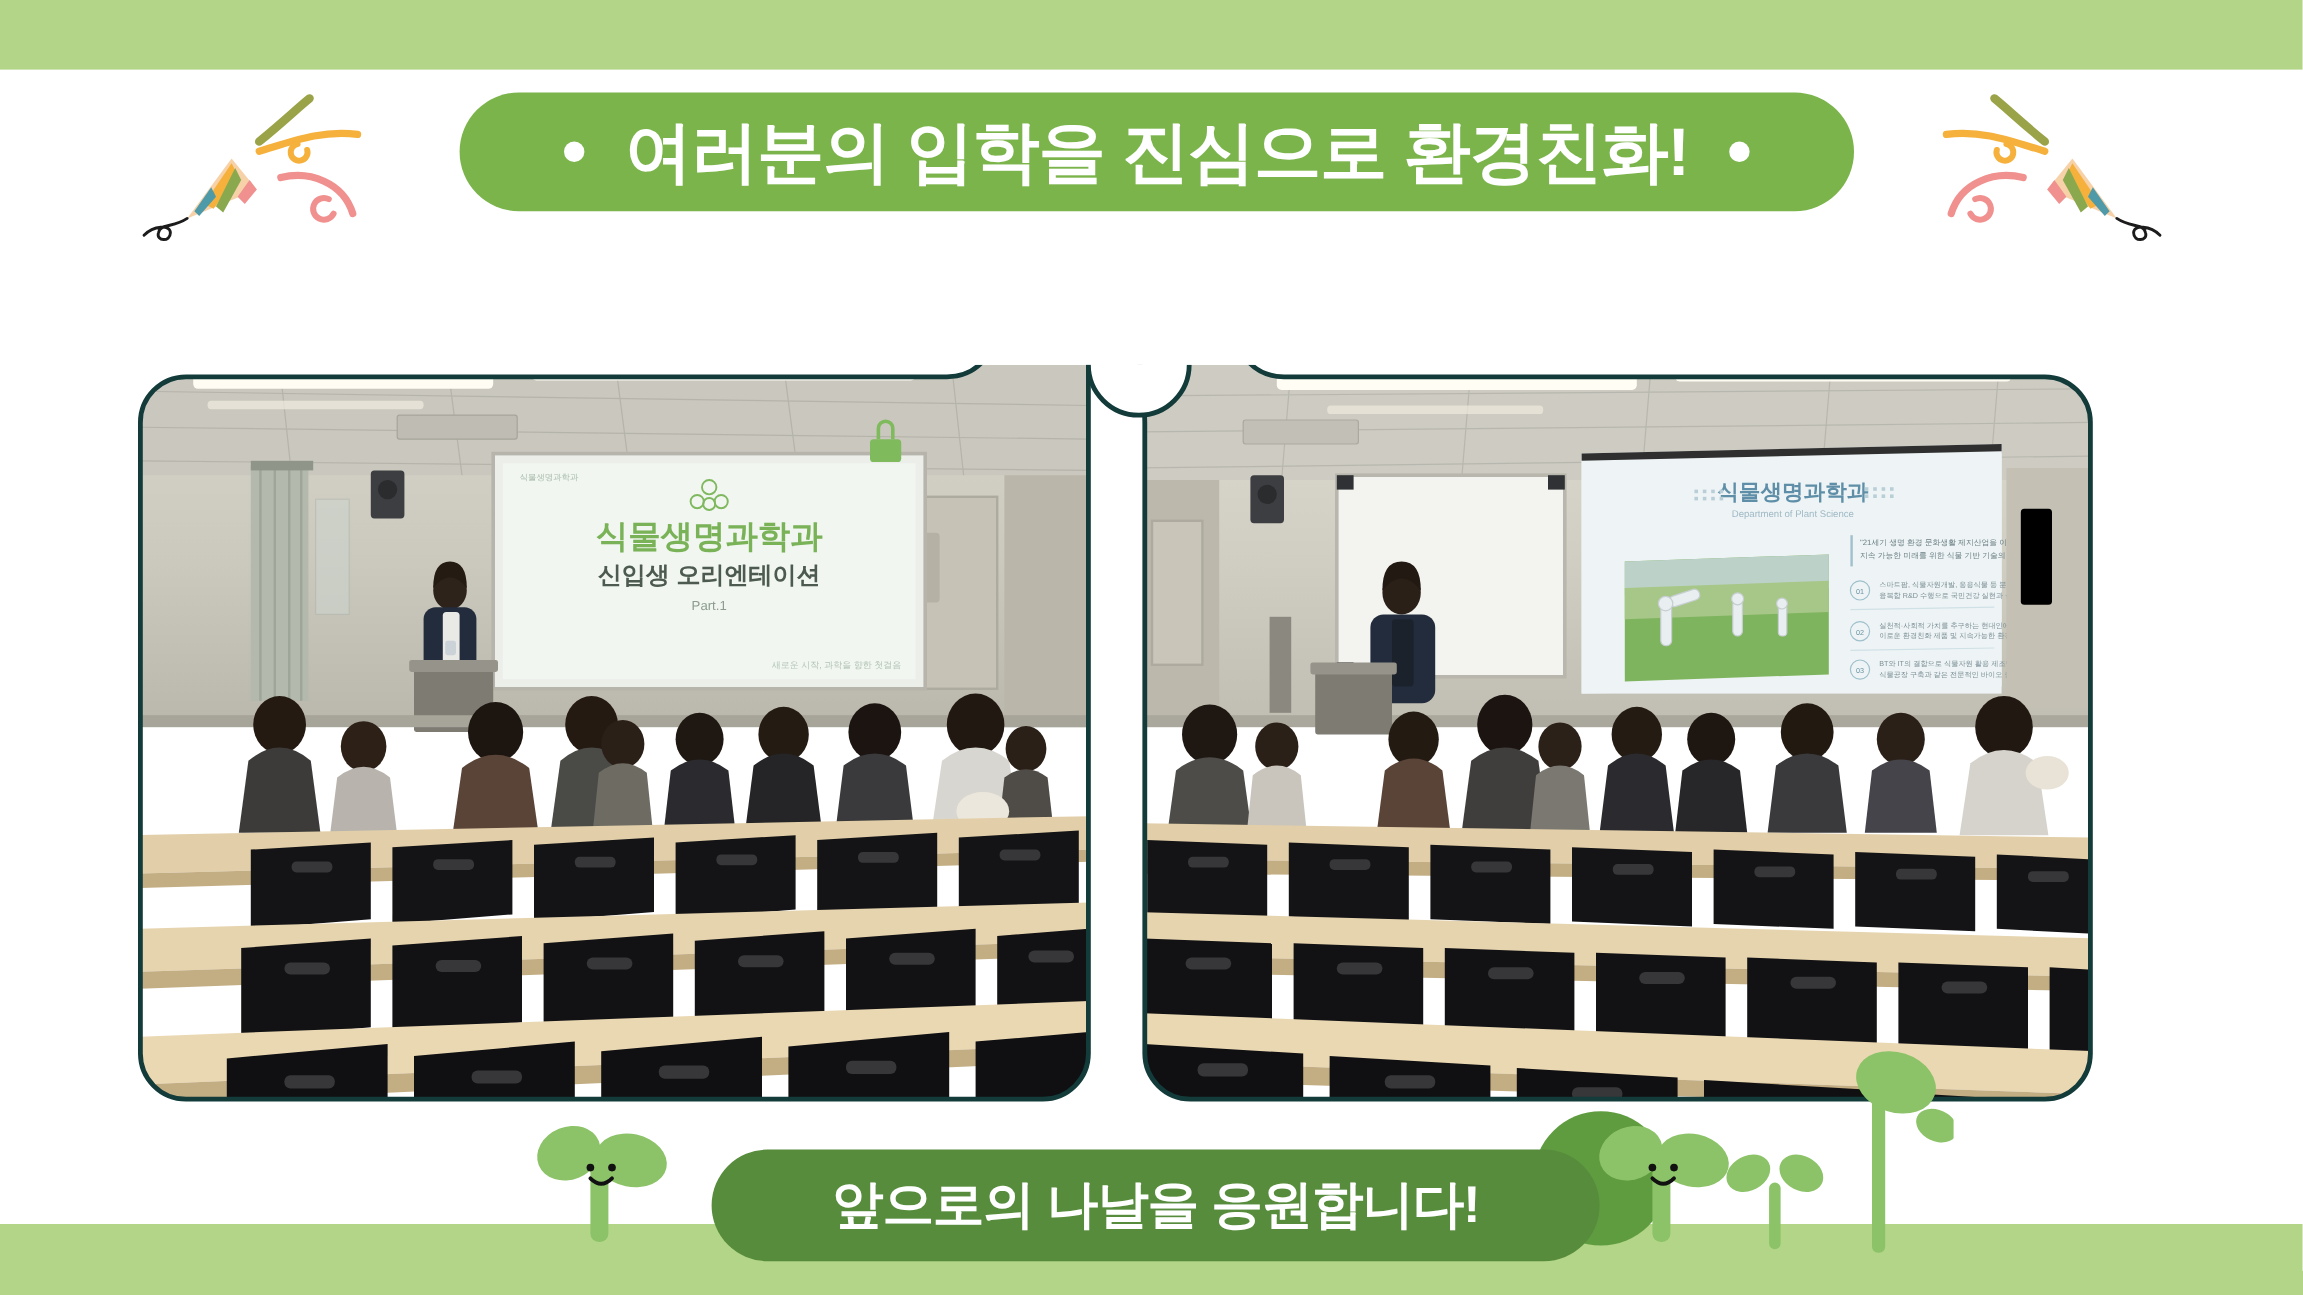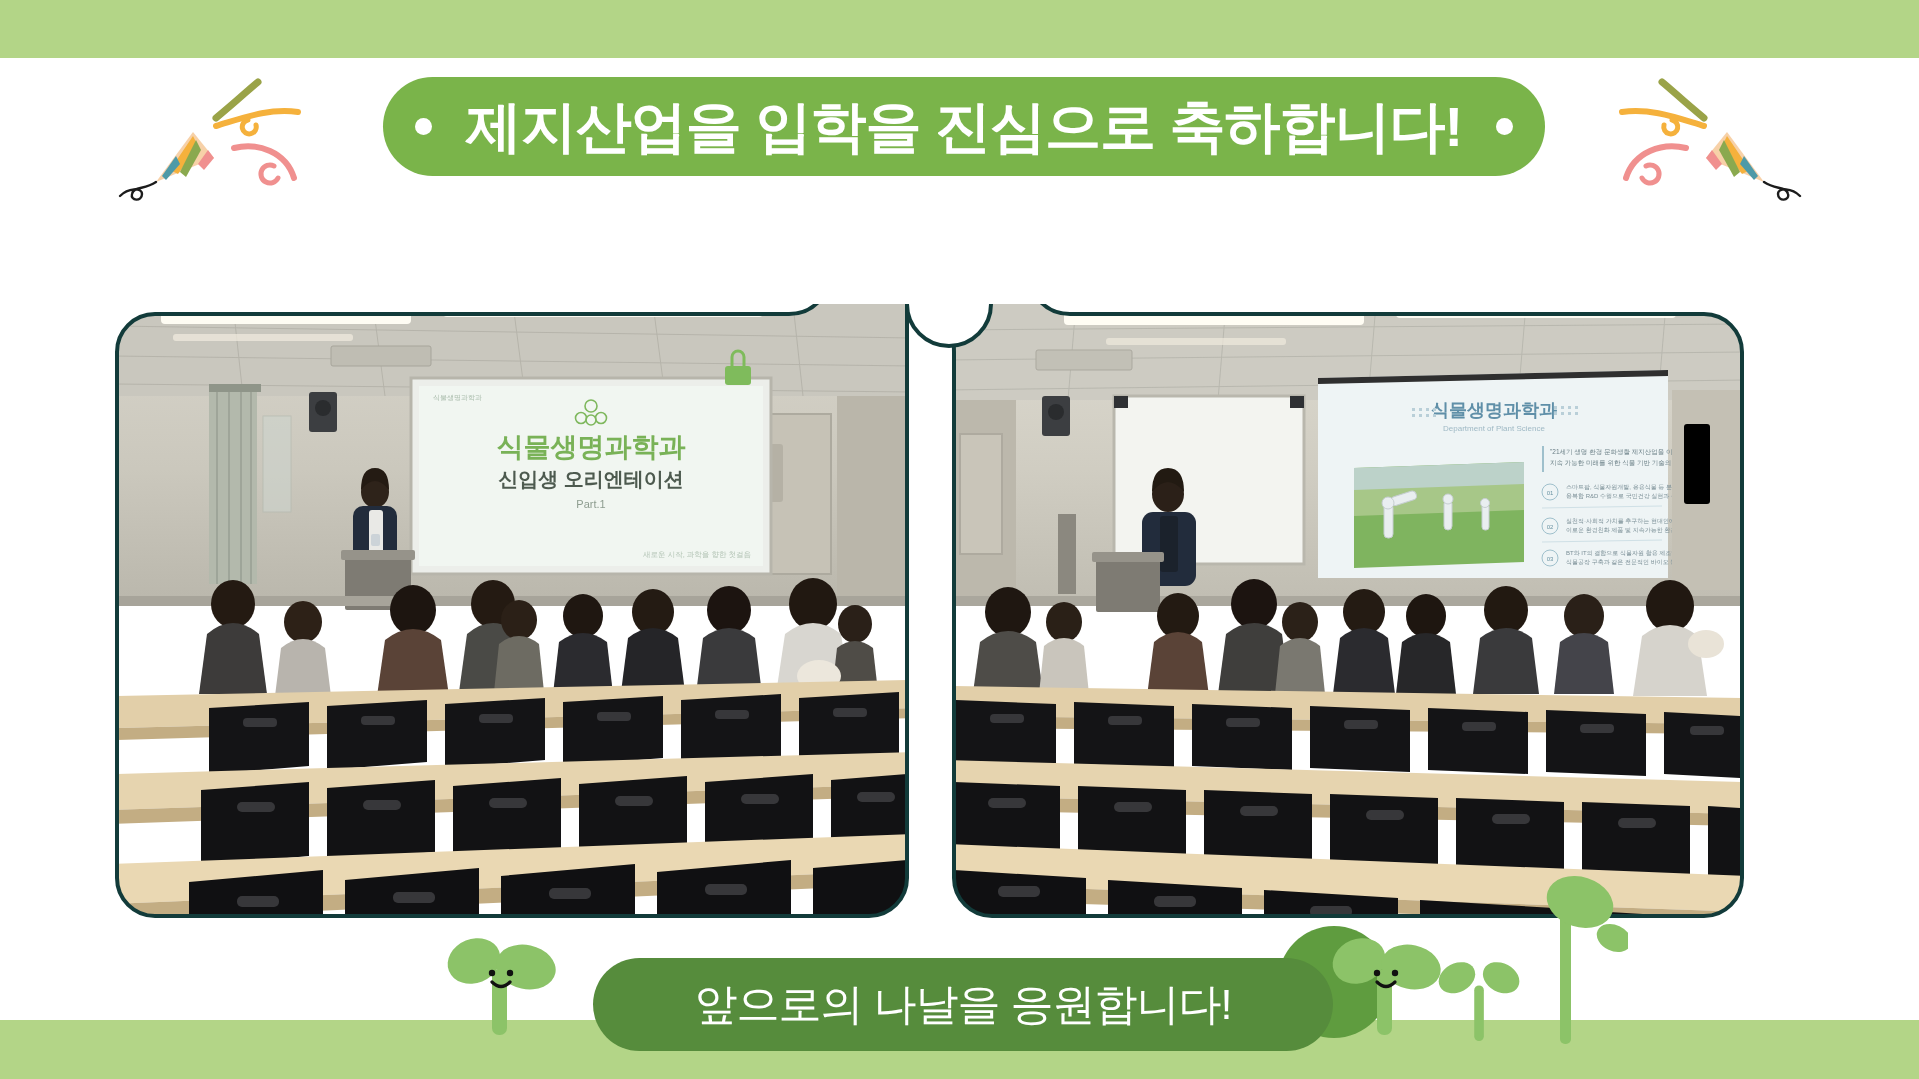--- a/index.html
+++ b/index.html
@@ -72,21 +72,21 @@
     background: #568c3c;
     border-radius: 48px;
     display: flex;
     align-items: center;
     justify-content: center;
     z-index: 7;
   }
   .sub-text {
     color: #ffffff;
     font-size: 43px;
-    font-weight: normal;
+    font-weight: bold;
     letter-spacing: -1px;
     white-space: nowrap;
     line-height: 1;
   }
 
   
   .deco {
     position: absolute;
     z-index: 3;
     pointer-events: none;
@@ -155,21 +155,21 @@
     <path d="M58 122 L95 72 L116 98 Z" fill="#f7d1a8"></path>
     <path d="M72 110 L95 76 L100 86 L80 114 Z" fill="#f5b13c"></path>
     <path d="M82 112 L98 80 L103 90 L88 117 Z" fill="#8aa94f"></path>
     <path d="M64 116 L78 96 L82 104 L68 120 Z" fill="#4e9aa8"></path>
     <path d="M100 104 L110 90 L116 98 L106 110 Z" fill="#f0908f"></path>
     <path d="M58 122 C46 130 36 126 34 134 C32 141 44 142 44 134 C44 127 30 128 22 136" stroke="#1c1c1c" stroke-width="2.4" fill="none" stroke-linecap="round"></path>
   </svg>
 
   <div class="title-banner">
     <span class="title-dot"></span>
-    <span class="title-text">제지산업을 입학을 진심으로 축하합니다!</span>
+    <span class="title-text">여러분의 입학을 진심으로 환경친화!</span>
     <span class="title-dot"></span>
   </div>
 
   <div class="photo-strip">
 
     <div class="photo photo-left">
       <svg width="800" height="622" viewBox="0 0 800 622" style="position:absolute;inset:0;">
         <defs>
           <clipPath id="clipL">
             <path d="M 0,46 C 0,24 18,6 42,6 L 678,6 C 702,6 720,-12 720,-34 L 720,-34 L 794,-34 L 794,576 C 794,598 776,616 752,616 L 42,616 C 18,616 0,598 0,576 Z"></path>

